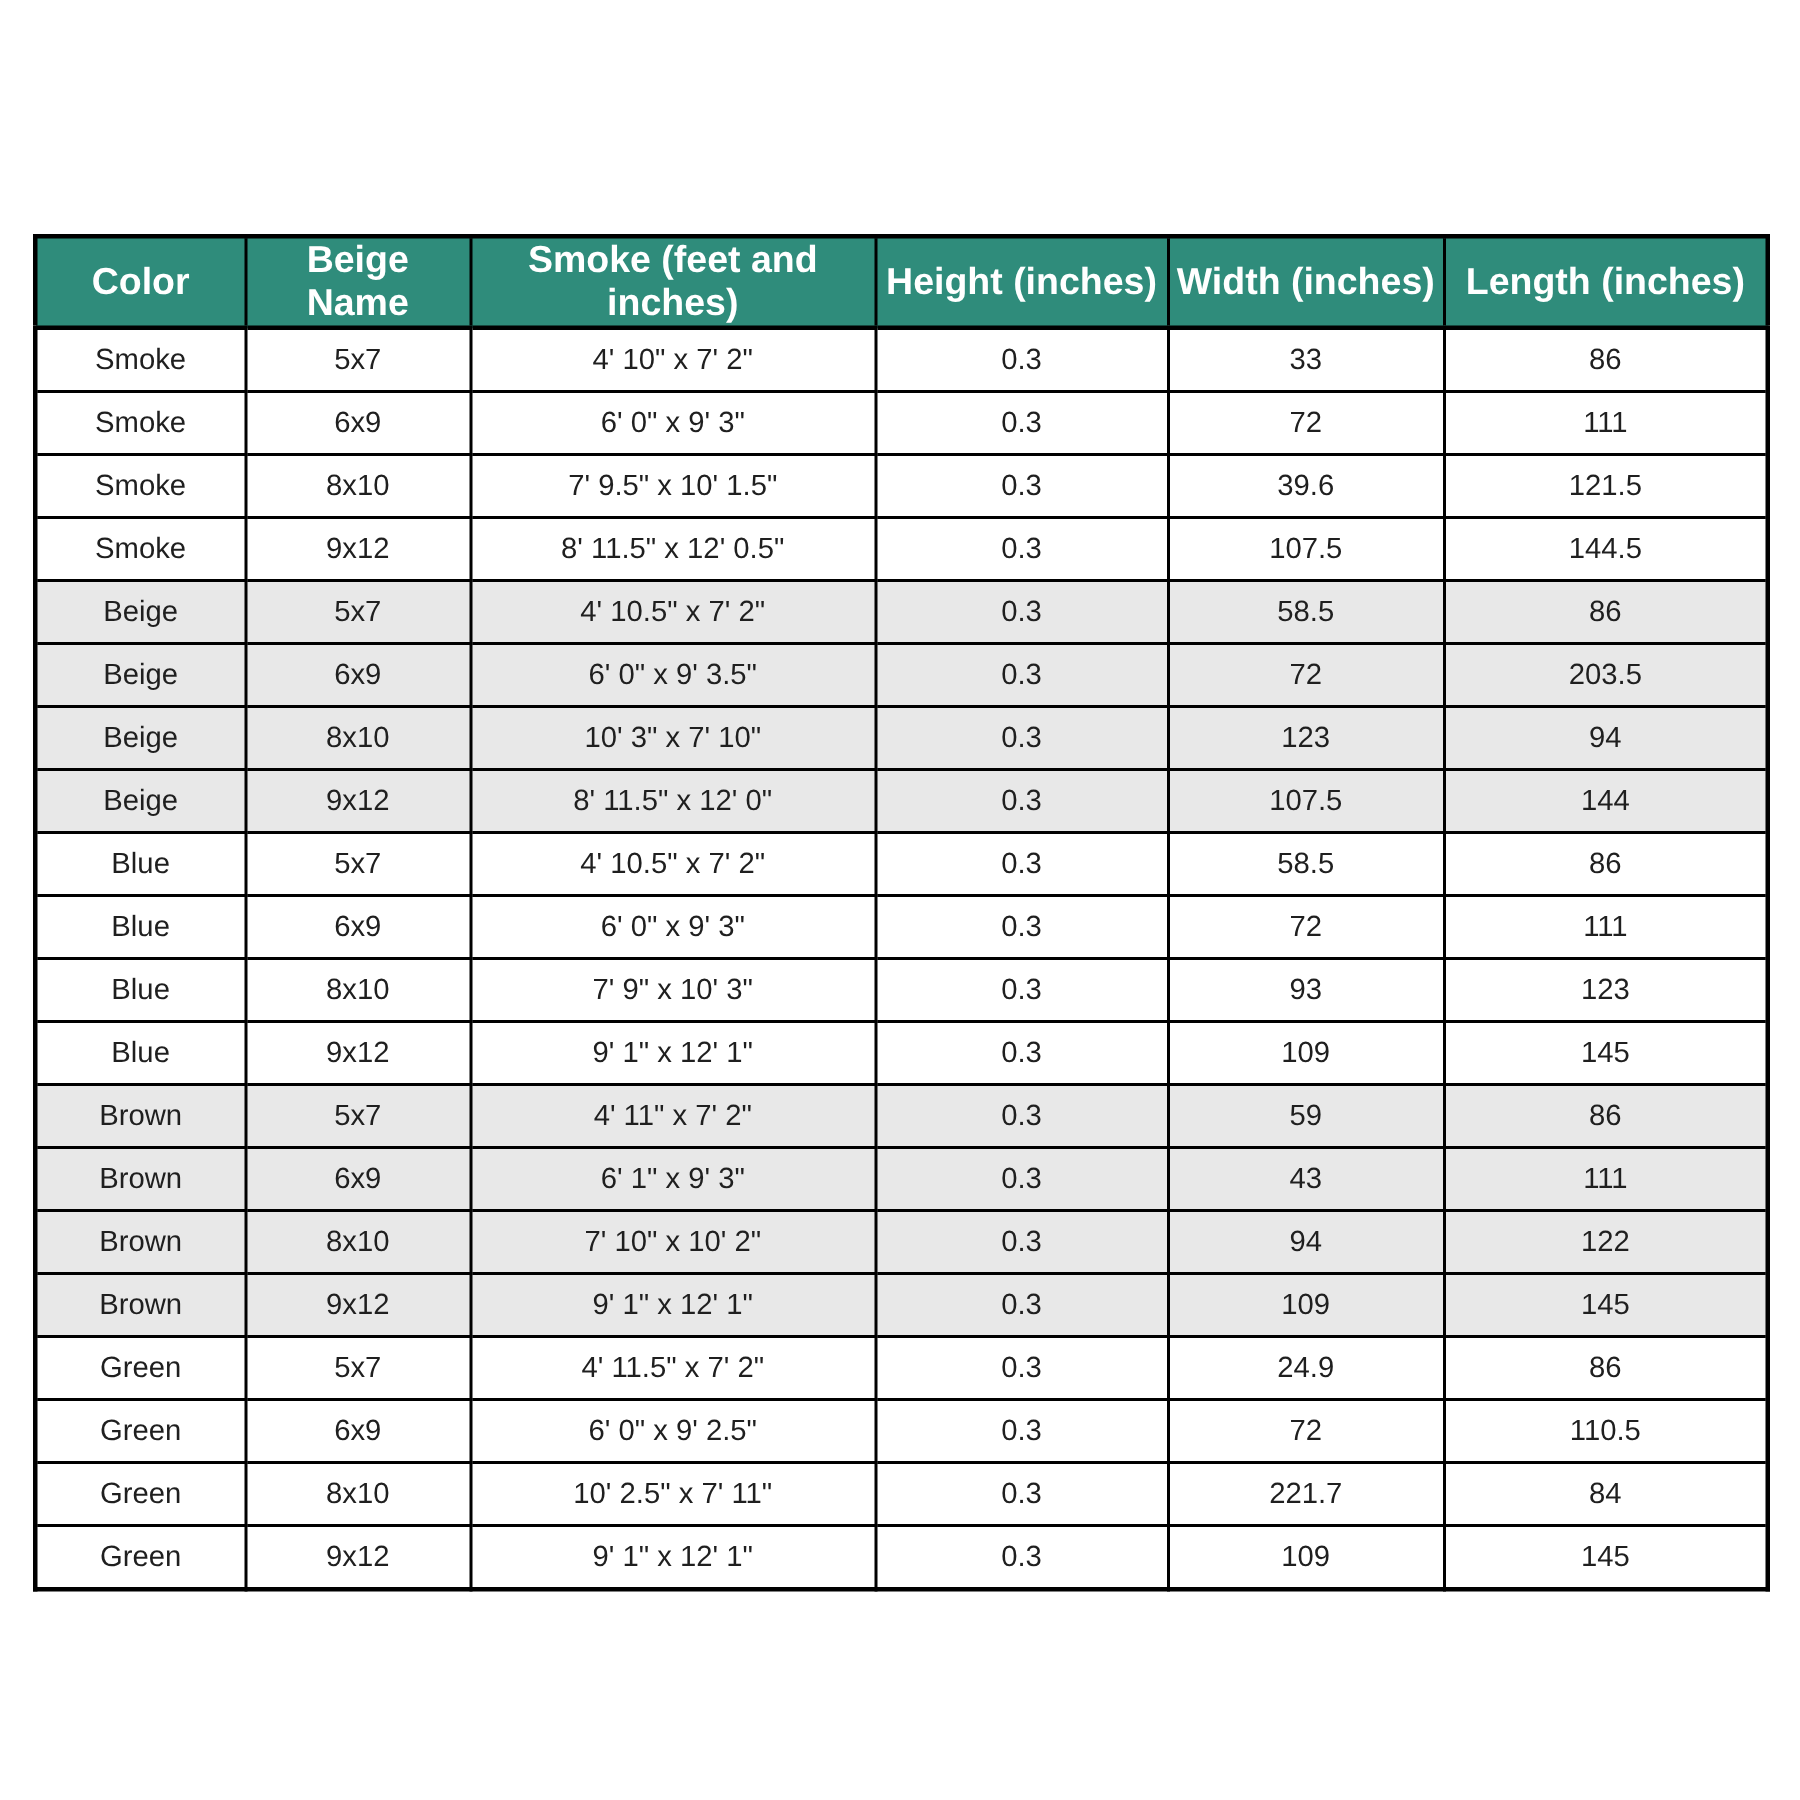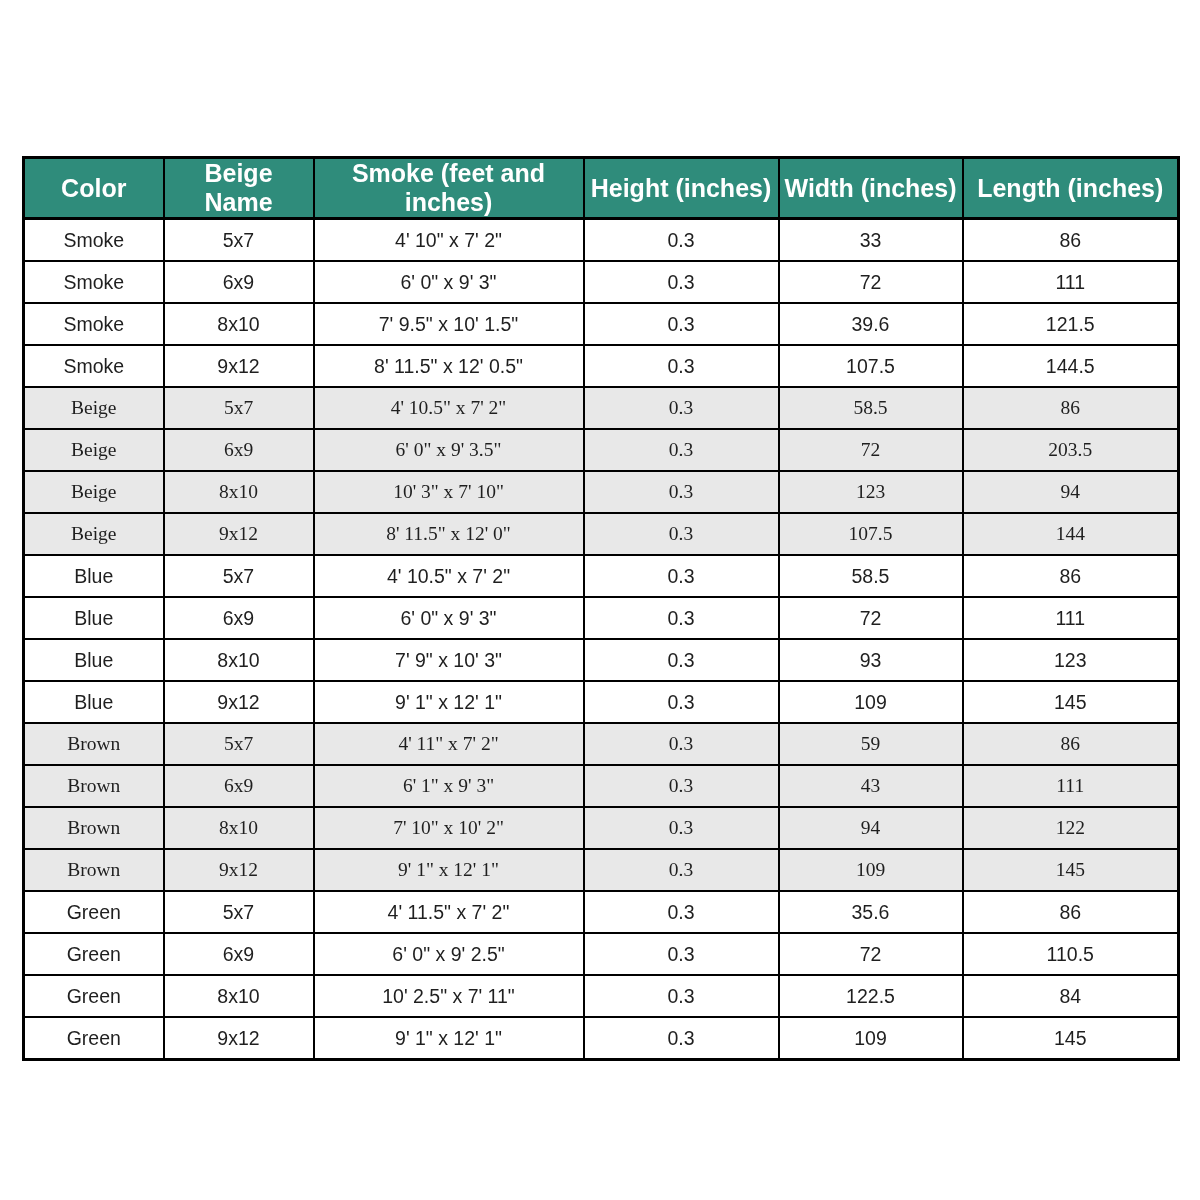--- a/index.html
+++ b/index.html
@@ -41,21 +41,20 @@
     color: var(--text-color, #1f1f1f);
     height: 40px;
     padding: 0 4px;
     text-align: center;
     vertical-align: middle;
     background: var(--row-bg, #ffffff);
     border: 2px solid var(--border-color, #000000);
   }
   table.size-table tr.shaded td {
     background: var(--row-alt-bg, #E8E8E8);
-    font-family: Liberation Serif, serif;
   }
 </style>
 </head>
 <body>
 
 <div class="page">
   <table class="size-table">
     <colgroup>
       <col style="width:140px">
       <col style="width:150px">
@@ -201,37 +200,37 @@
           <td>9' 1" x 12' 1"</td>
           <td>0.3</td>
           <td>109</td>
           <td>145</td>
         </tr>
         <tr>
           <td>Green</td>
           <td>5x7</td>
           <td>4' 11.5" x 7' 2"</td>
           <td>0.3</td>
-          <td>35.6</td>
+          <td>24.9</td>
           <td>86</td>
         </tr>
         <tr>
           <td>Green</td>
           <td>6x9</td>
           <td>6' 0" x 9' 2.5"</td>
           <td>0.3</td>
           <td>72</td>
           <td>110.5</td>
         </tr>
         <tr>
           <td>Green</td>
           <td>8x10</td>
           <td>10' 2.5" x 7' 11"</td>
           <td>0.3</td>
-          <td>122.5</td>
+          <td>221.7</td>
           <td>84</td>
         </tr>
         <tr>
           <td>Green</td>
           <td>9x12</td>
           <td>9' 1" x 12' 1"</td>
           <td>0.3</td>
           <td>109</td>
           <td>145</td>
         </tr>

